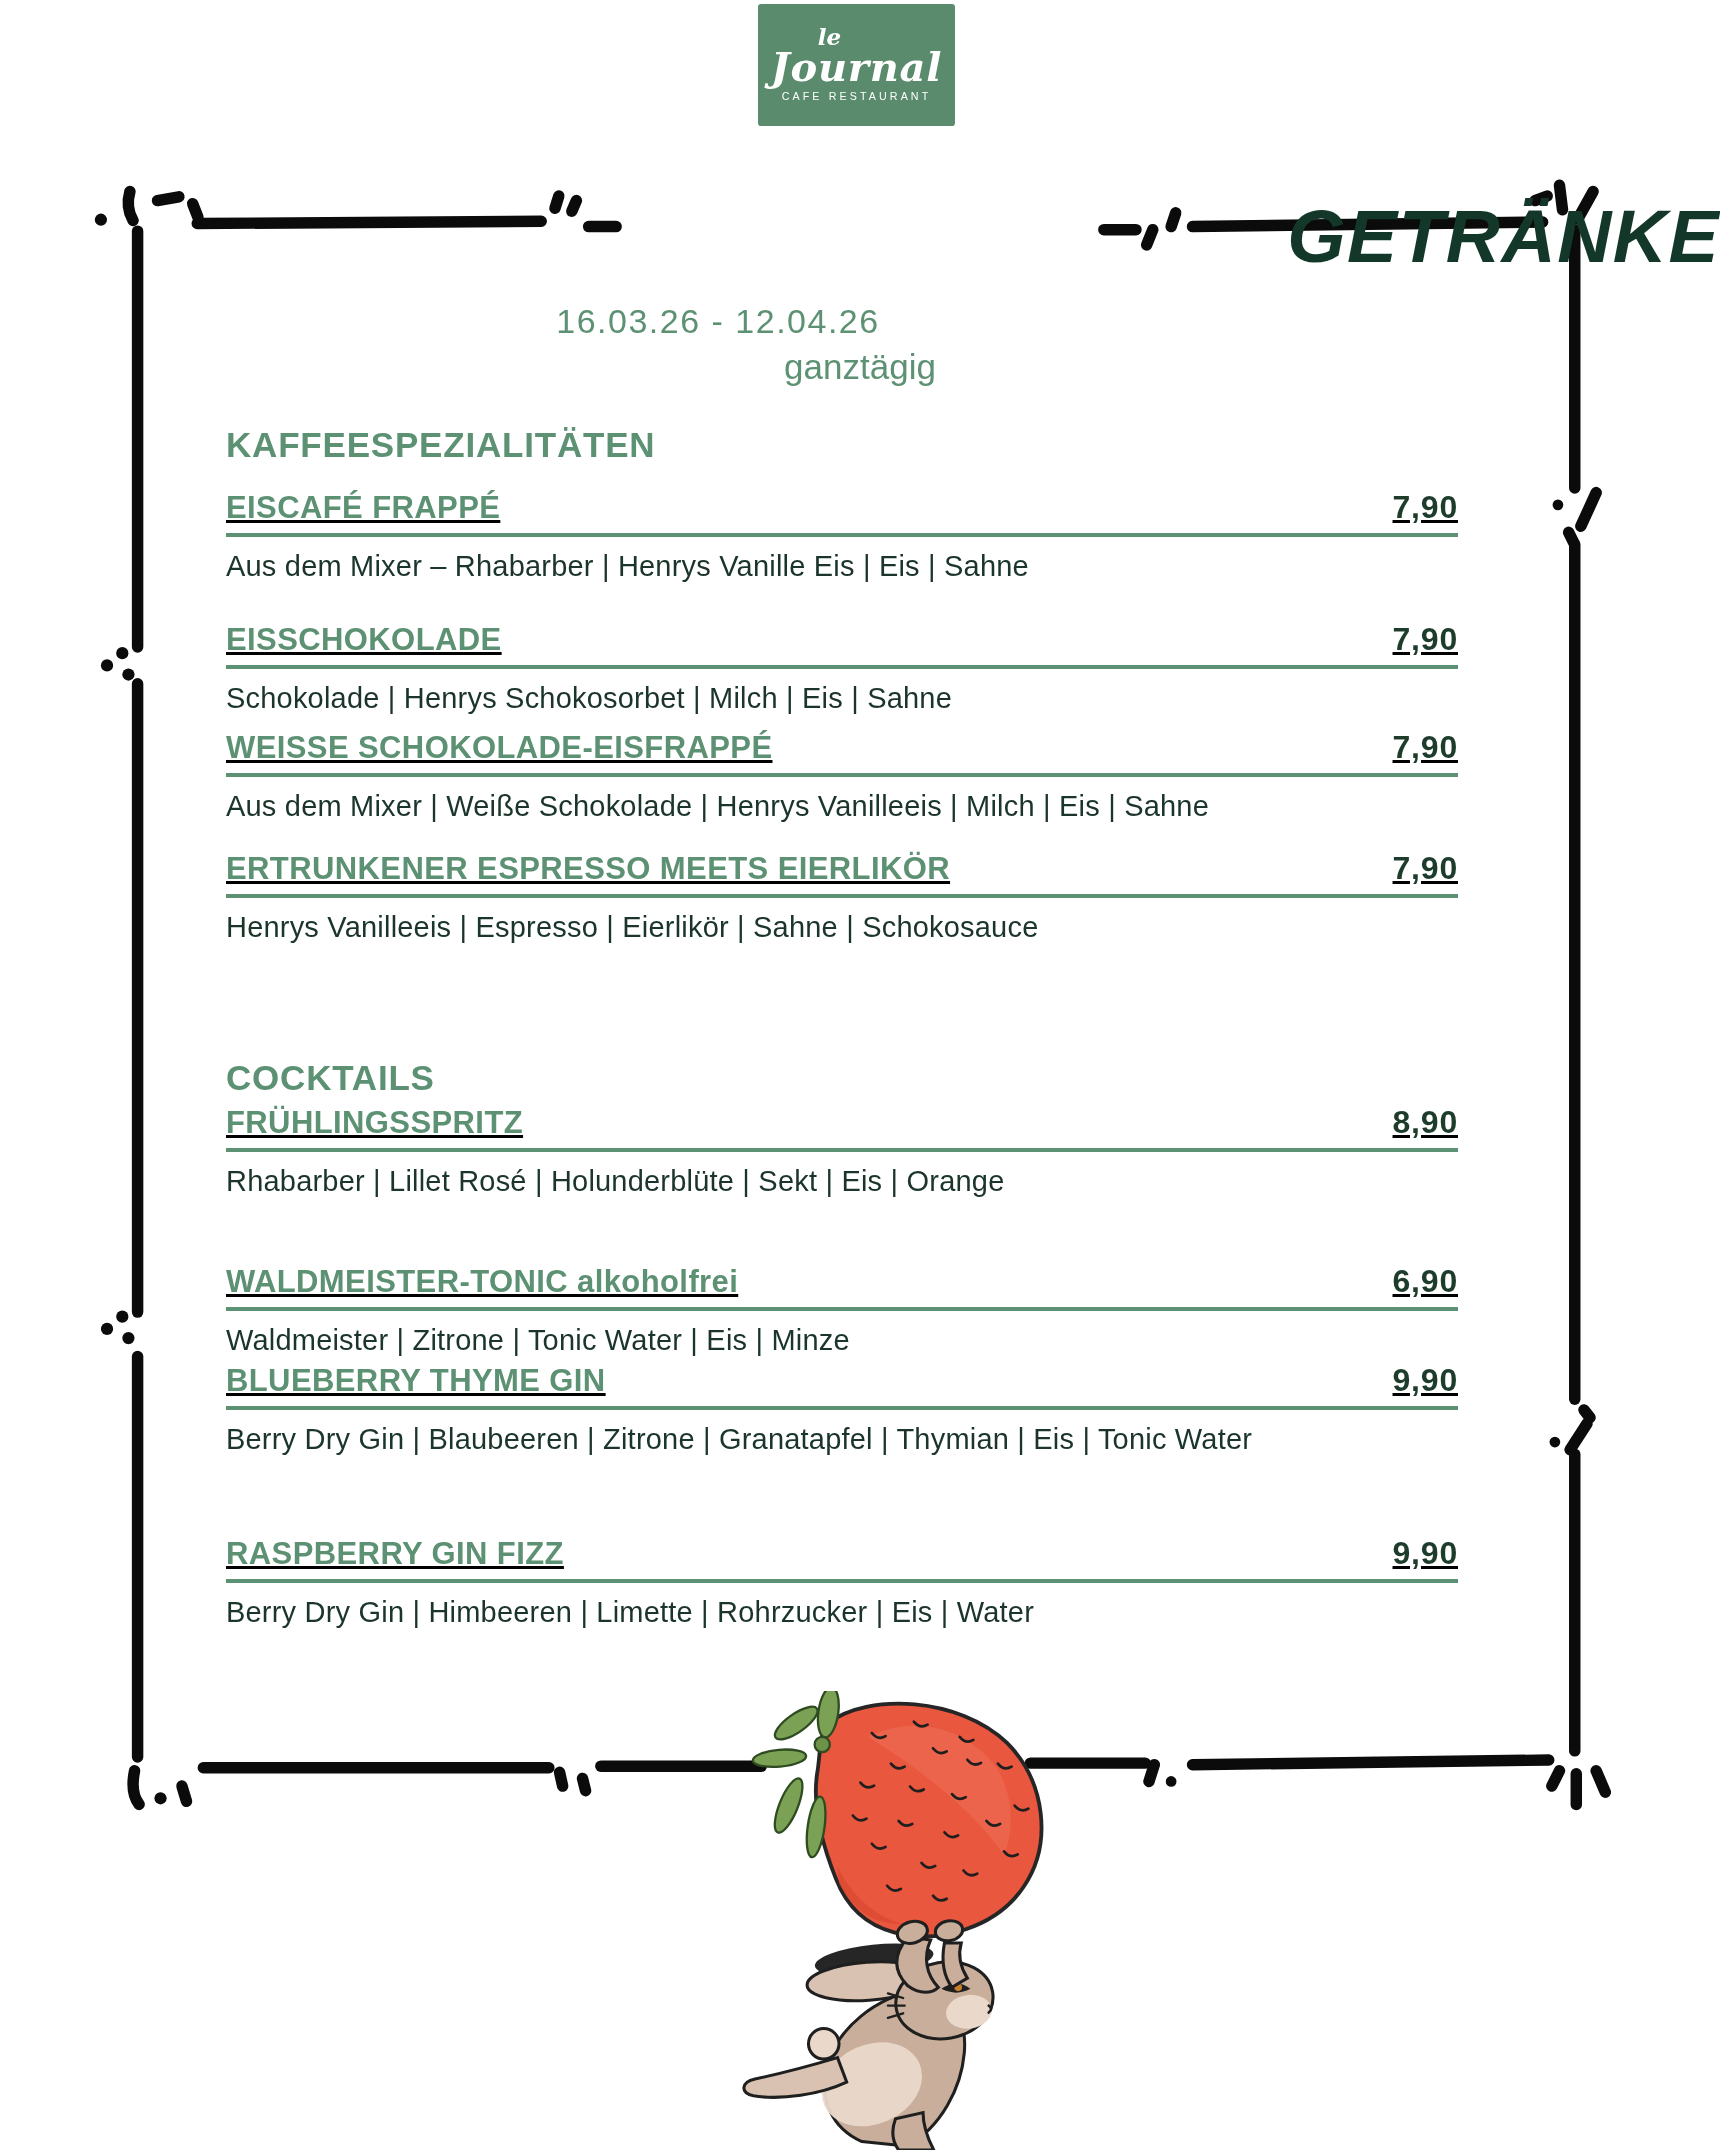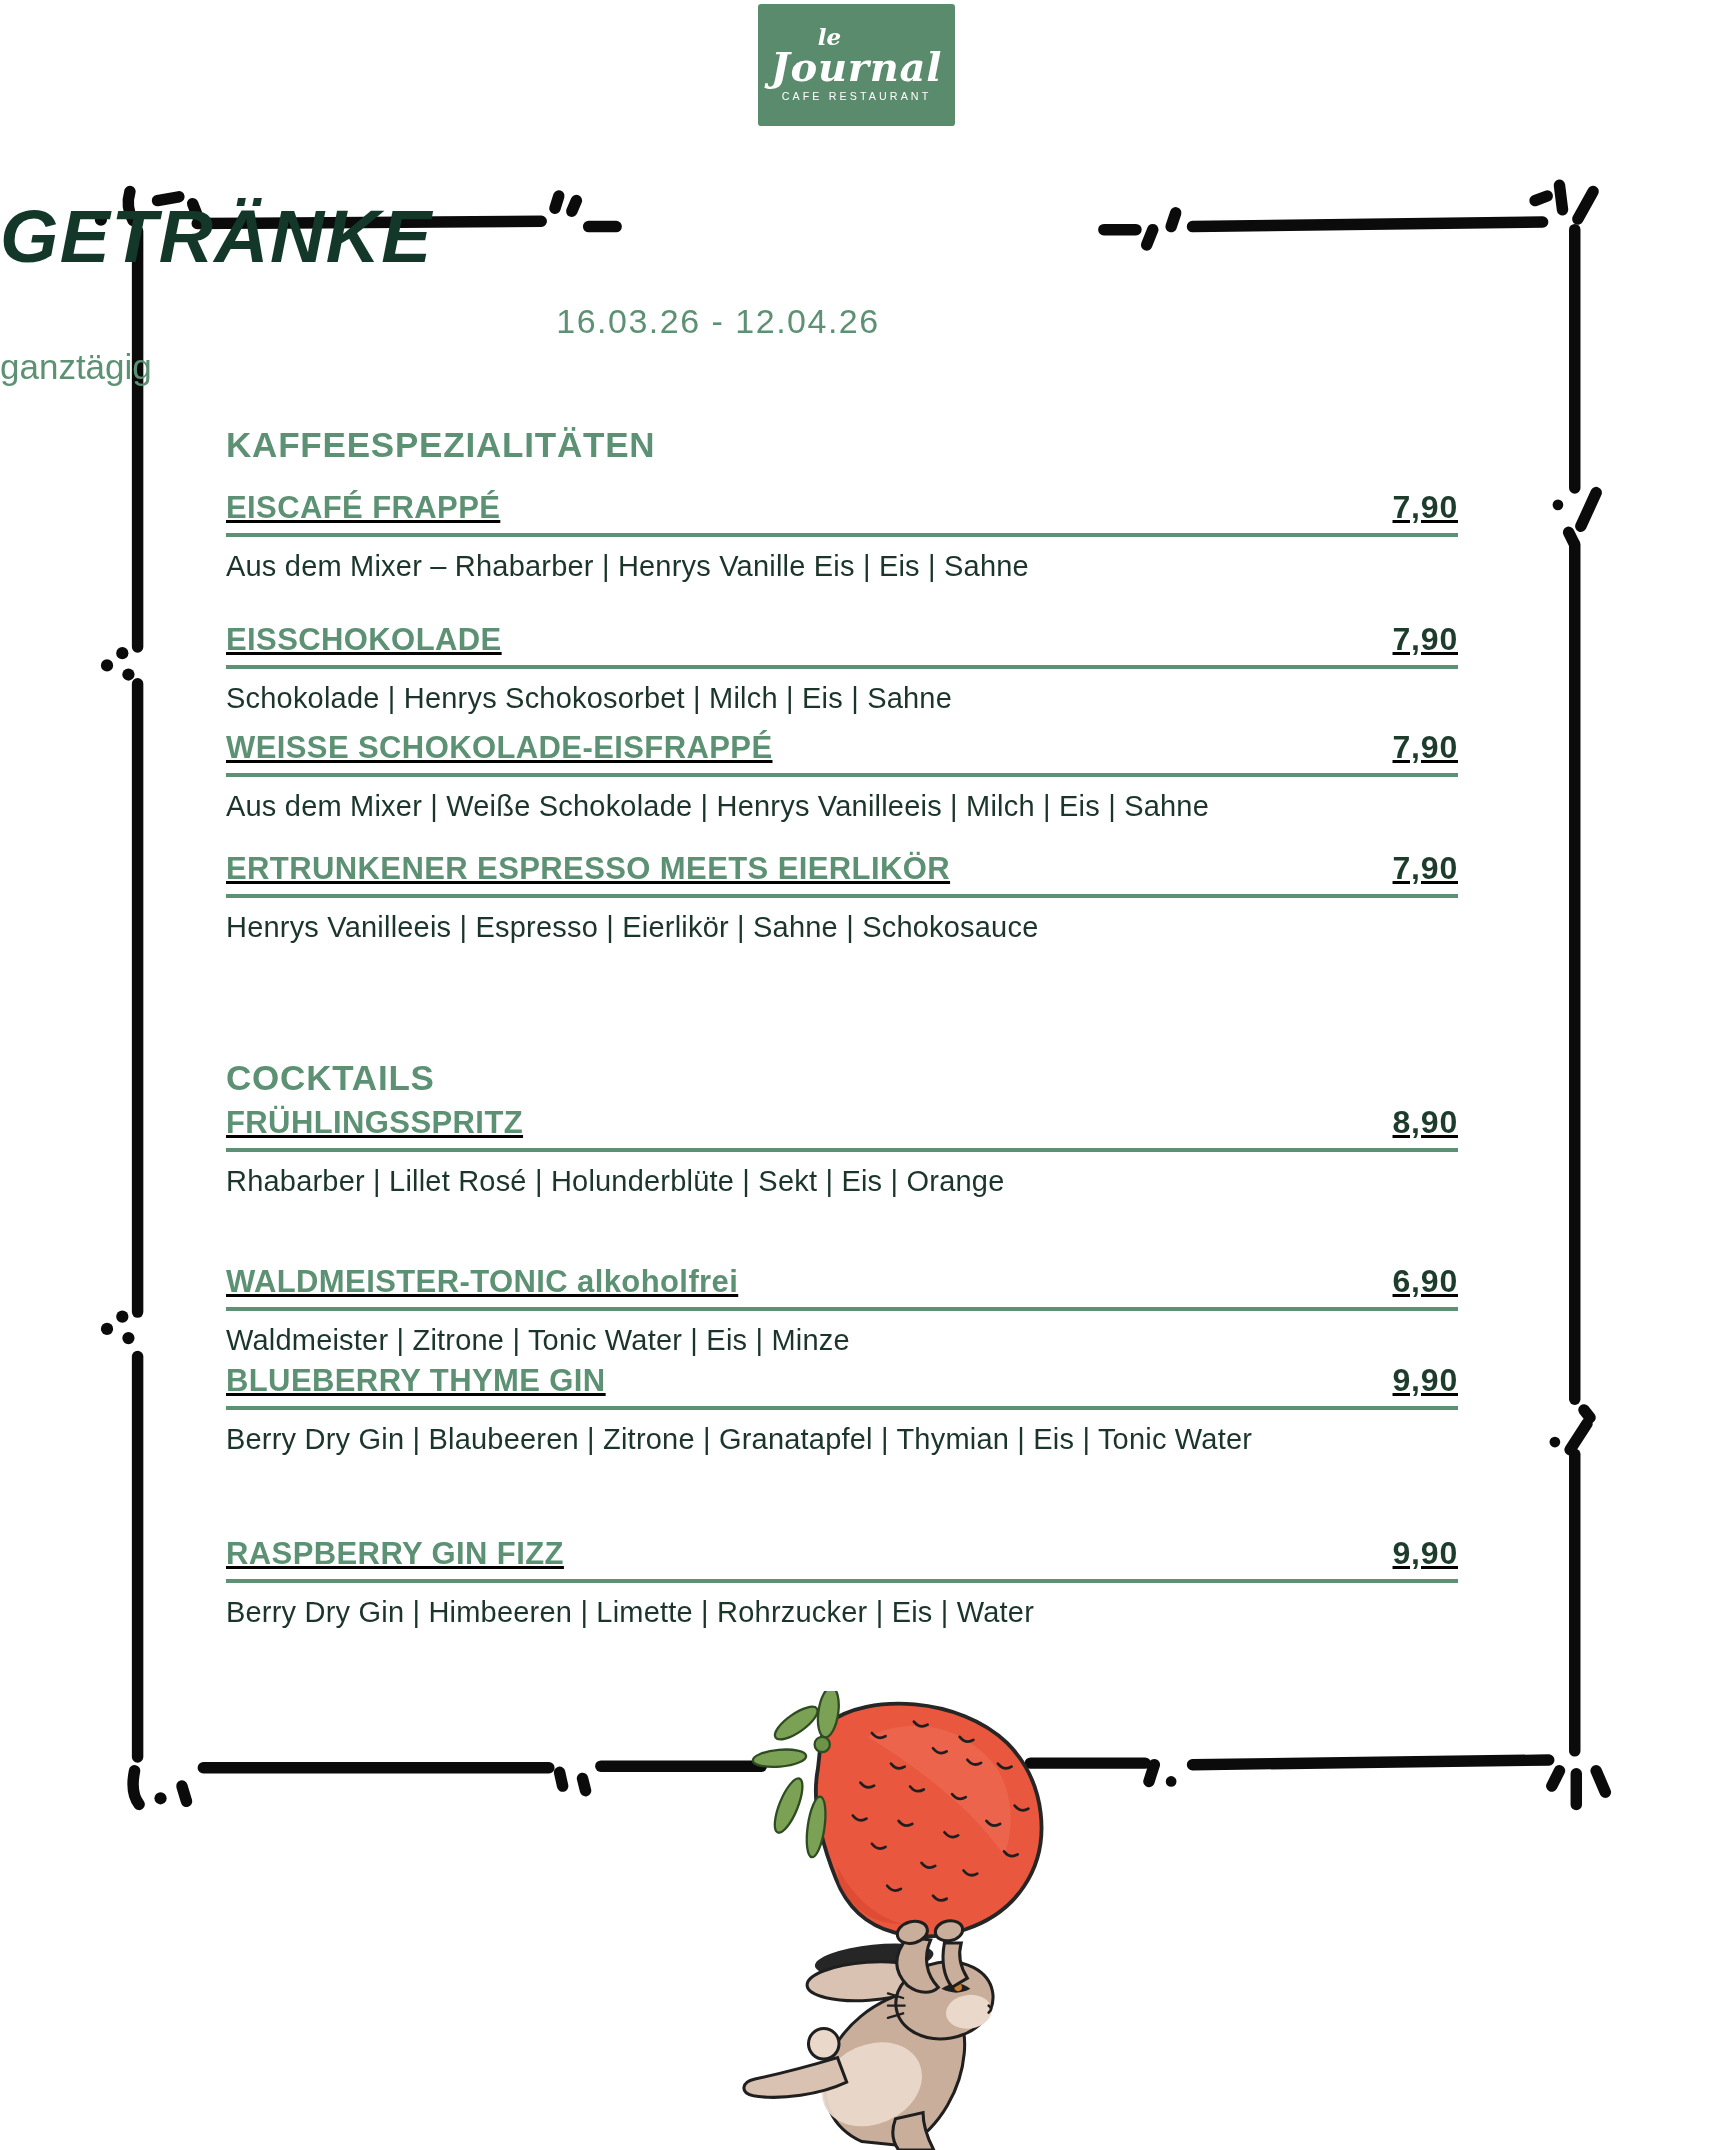--- a/index.html
+++ b/index.html
@@ -23,30 +23,30 @@
   }
   .logo-name{
     font-family:"DejaVu Serif", serif;font-style:italic;font-weight:bold;
     font-size:40px;line-height:40px;letter-spacing:0.8px;
   }
   .logo-sub{
     font-size:10.7px;letter-spacing:3.1px;margin-top:3.1px;font-weight:400;
   }
   
   .title{
-    position:absolute;left:0;top:193px;width:1720px;text-align:left;
+    position:absolute;left:0;top:193px;width:1720px;text-align:right;
     font-size:75px;font-weight:bold;font-style:italic;
     letter-spacing:1.5px;color:#13382a;
   }
   .date-range{
     position:absolute;left:0;top:302px;width:1436px;text-align:center;
     font-size:34px;letter-spacing:1.5px;color:#5d9173;
   }
   .allday{
-    position:absolute;left:0;top:347px;width:1720px;text-align:left;
+    position:absolute;left:0;top:347px;width:1720px;text-align:center;
     font-size:35px;color:#5d9173;
   }
   
   .section-title{
     position:absolute;left:226px;width:1232px;
     font-size:35px;font-weight:bold;letter-spacing:0.8px;color:#5d9173;
   }
   .item{
     position:absolute;left:226px;width:1232px;
   }

